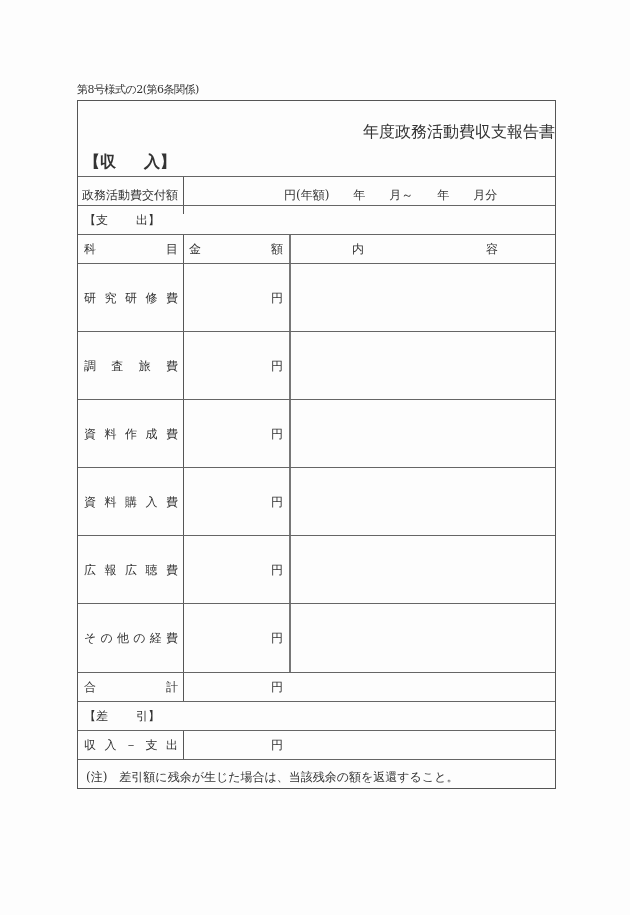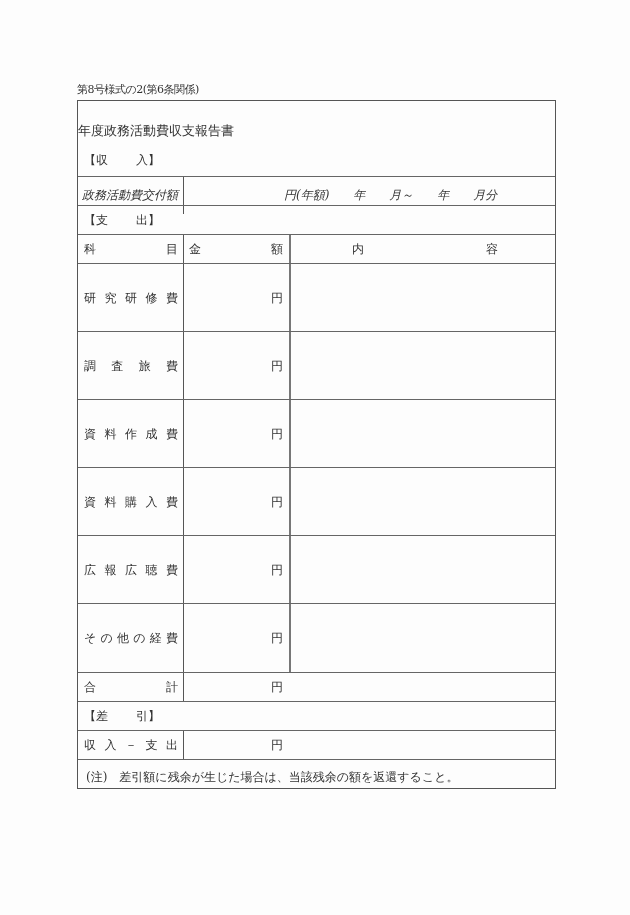--- a/index.html
+++ b/index.html
@@ -8,40 +8,40 @@
     font-family: "DejaVu Serif", "Liberation Serif", serif;
     color: #333; position: relative; overflow: hidden;
   }
   .form-label { position: absolute; left: 77px; top: 82px; font-size: 11px; letter-spacing: -0.5px; }
   .outer {
     position: absolute; left: 77px; top: 100px; width: 479px; height: 689px;
     border: 1px solid #555; box-sizing: border-box;
   }
   .row { position: absolute; left: 0; right: 0; border-top: 1px solid #666; box-sizing: border-box; }
   .cell { position: absolute; top: 0; bottom: 0; box-sizing: border-box; display: flex; align-items: center; font-size: 12px; }
-  .title { position: absolute; left: 0; right: 0; top: 21px; text-align: left; font-size: 13px; }
-  .section { position: absolute; left: 6px; font-size: 12px; }
+  .title { position: absolute; left: 0; right: 0; top: 21px; text-align: right; font-size: 16px; }
+  .section { position: absolute; left: 6px; font-size: 16px; font-weight: bold; }
   .vline { position: absolute; top: 0; bottom: 0; width: 1px; background: #555; }
   .vline.thick { width: 2px; background: #777; }
   .spread { display: flex; justify-content: space-between; width: 94px; }
   .yen { position: absolute; right: 6px; }
   .note { padding-left: 8px; }
 </style>
 </head>
 <body>
 
 <div class="form-label">第8号様式の2(第6条関係)</div>
 
 <div class="outer">
   <div class="title">年度政務活動費収支報告書</div>
   <div class="section" style="top:51px;">
     <span>【収</span><span style="display:inline-block;width:28px;"></span><span>入】</span>
   </div>
 
-  <div class="row" style="top:75px;height:38px;font-style:italic;">
+  <div class="row" style="top:75px;height:38px;">
     <div class="cell" style="left:4px;width:102px;">政務活動費交付額</div>
     <div class="vline" style="left:105px;"></div>
     <div class="cell" style="left:206px;">円(年額)　　年　　月～　　年　　月分</div>
   </div>
 
   <div class="row" style="top:104px;height:30px;">
     <div class="cell" style="left:6px;">
       <span>【支</span>
         <span style="display:inline-block;width:28px;"></span>
         <span>出】</span>

